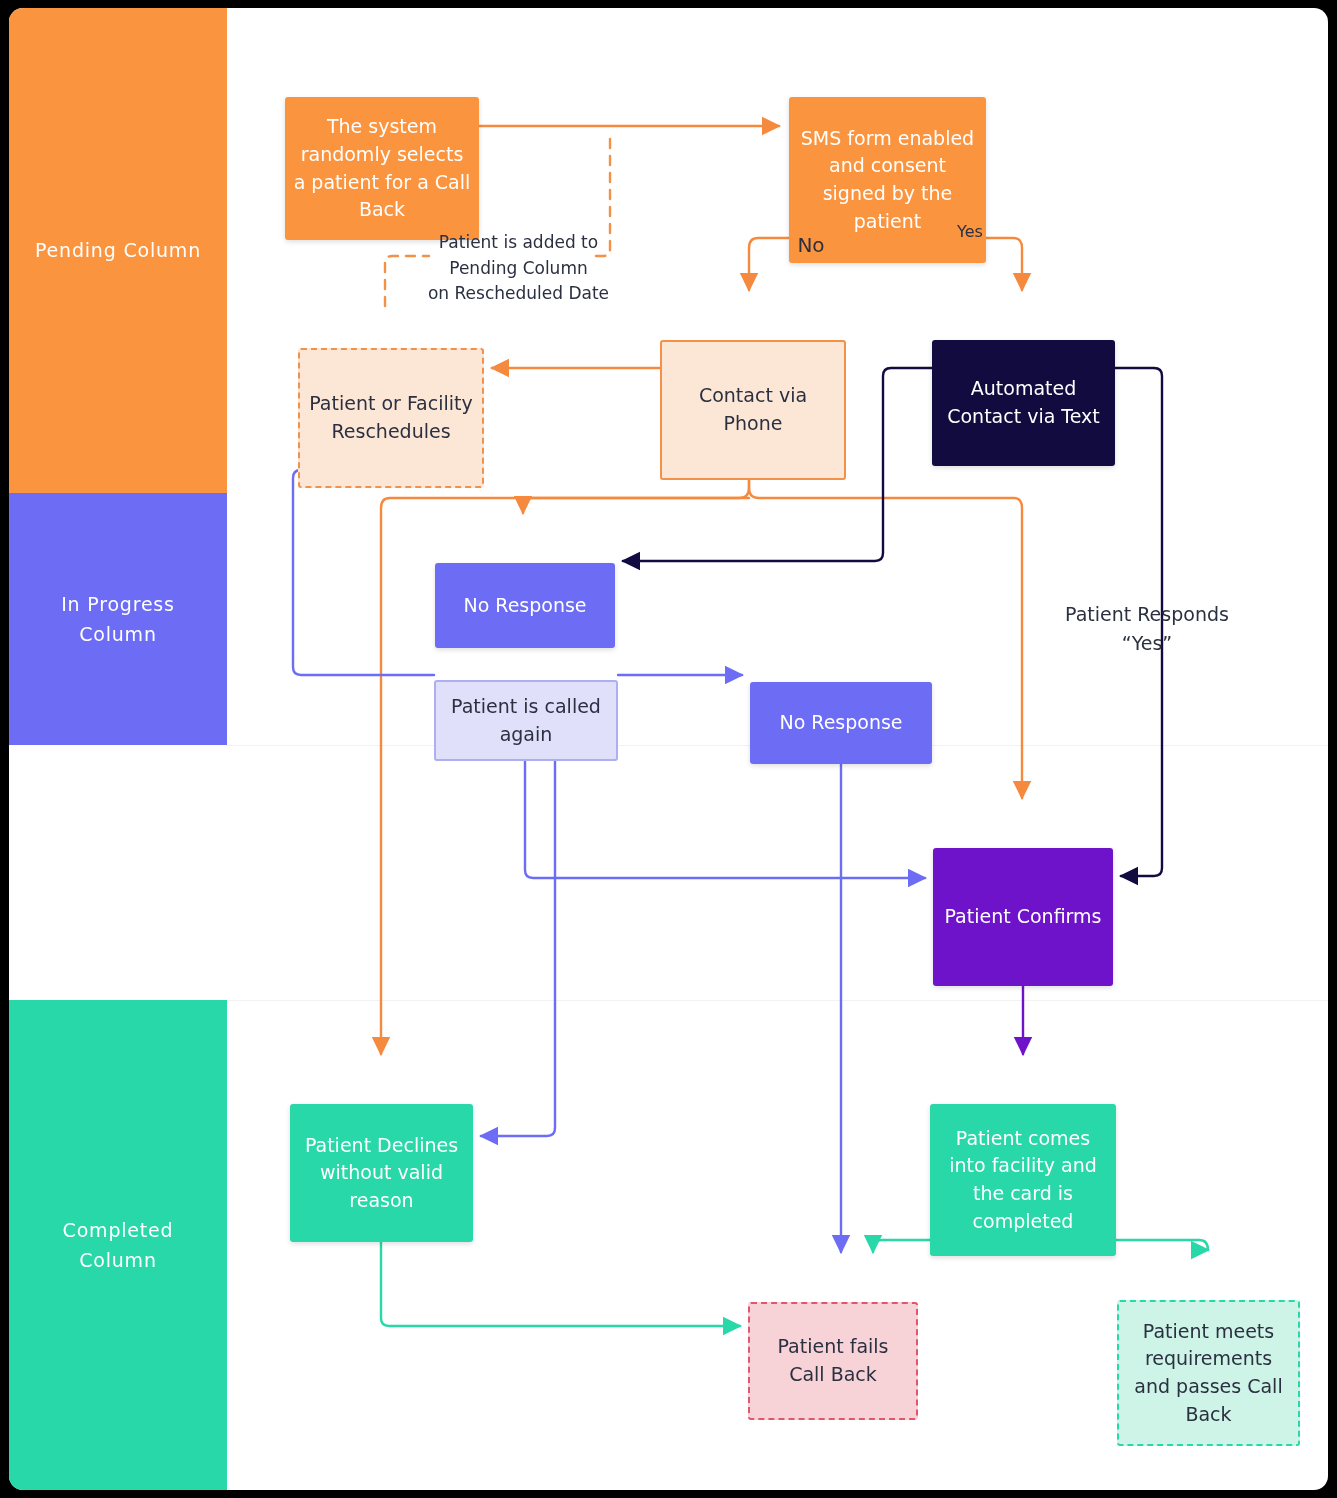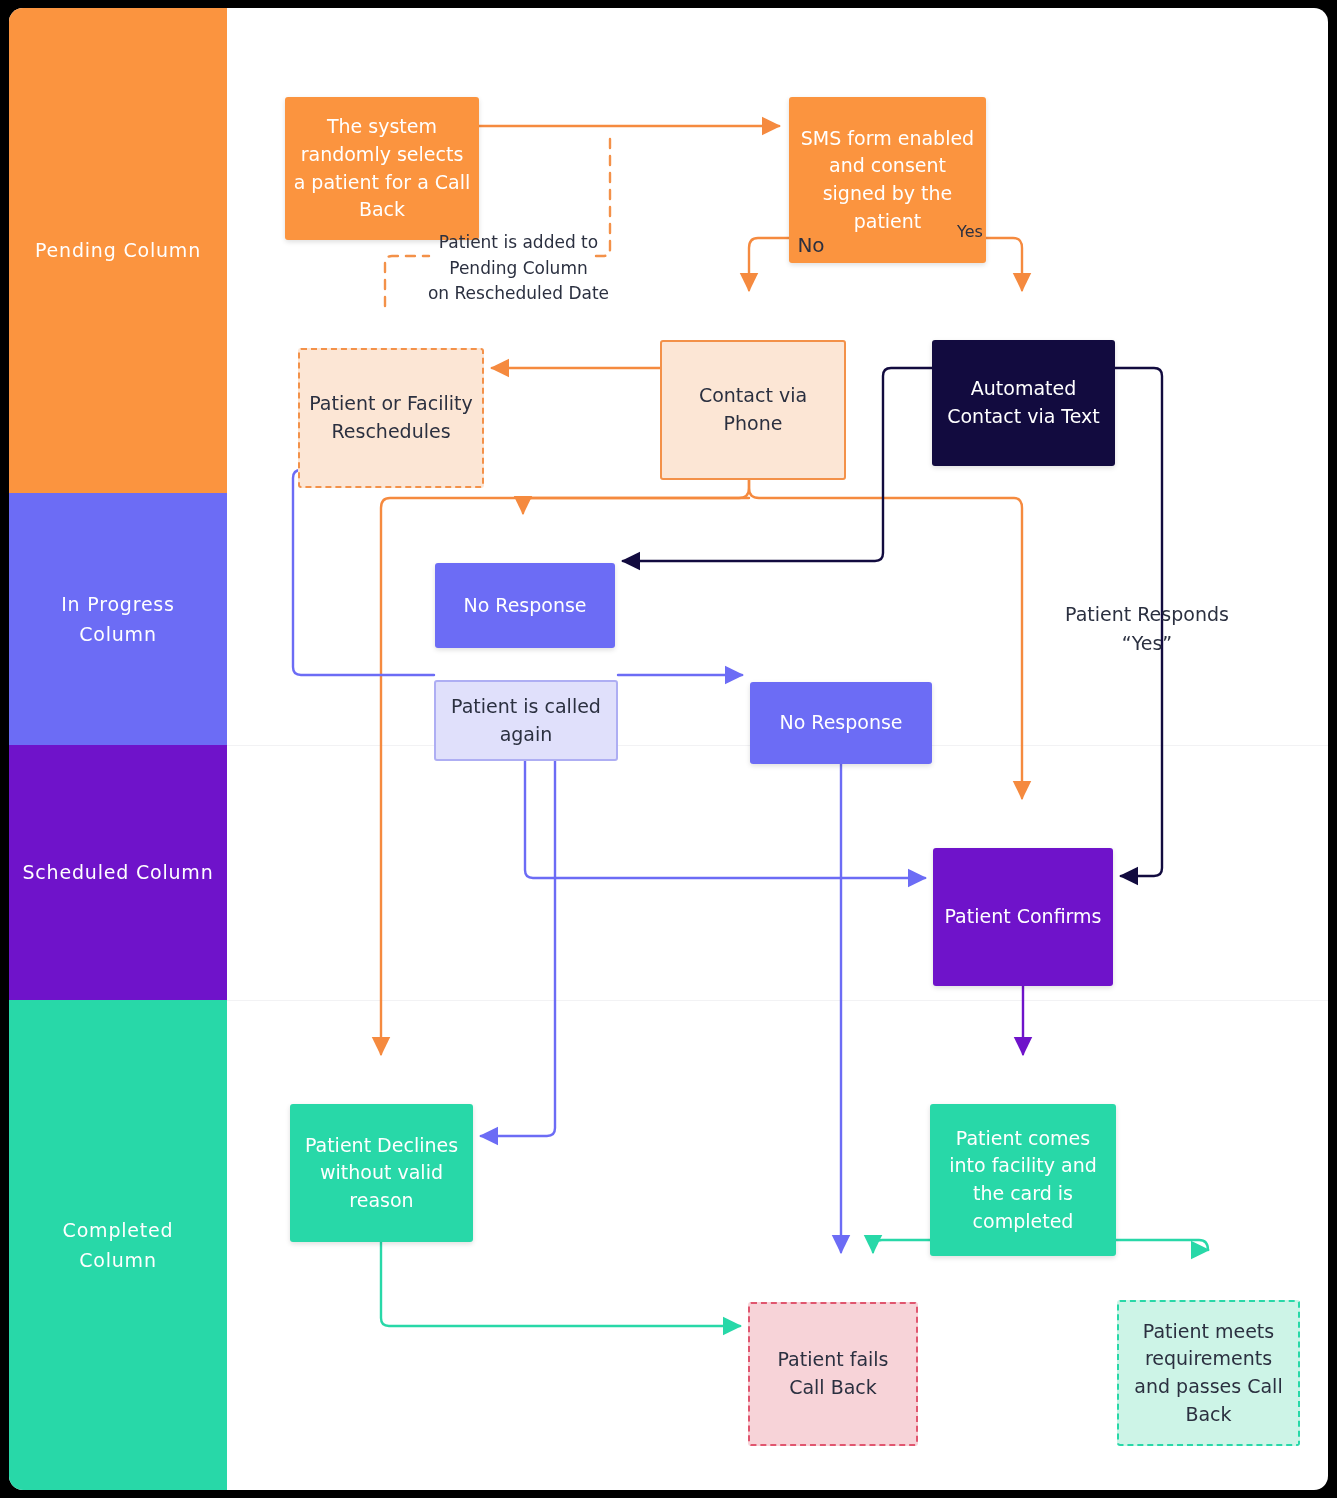--- a/index.html
+++ b/index.html
@@ -89,23 +89,20 @@
 <div id="canvas">
   <div id="board">
 
     <div class="lane" id="lane-0" style="top: 0px; height: 485px; background: rgb(251, 148, 63); color: rgb(255, 255, 255); white-space: pre-line;">
       <span>Pending Column</span>
     </div>
     <div class="lane" id="lane-1" style="top: 485px; height: 252px; background: rgb(108, 108, 245); color: rgb(255, 255, 255); white-space: pre-line;">
       <span>In Progress
 Column</span>
     </div>
-    <div class="lane" id="lane-2" style="top: 737px; height: 255px; background: rgb(111, 19, 202); color: rgb(255, 255, 255); white-space: pre-line;">
-      <span>Scheduled Column</span>
-    </div>
     <div class="lane" id="lane-3" style="top: 992px; height: 490px; background: rgb(40, 216, 168); color: rgb(255, 255, 255); white-space: pre-line;">
       <span>Completed
 Column</span>
     </div>
 
     <div class="lane-sep" style="top:737px"></div>
     <div class="lane-sep" style="top:992px"></div>
 
     <svg class="wires" viewBox="0 0 1319 1482">
       <defs>
@@ -199,21 +196,21 @@
         </div>
         <div class="node shadow" style="left: 924px; top: 798px; width: 180px; height: 138px; background: rgb(111, 19, 202); color: rgb(255, 255, 255); border: none;">
           <span>Patient Confirms</span>
         </div>
         <div class="node shadow" style="left: 281px; top: 1054px; width: 183px; height: 138px; background: rgb(40, 216, 168); color: rgb(255, 255, 255); border: none;">
           <span>Patient Declines without valid reason</span>
         </div>
         <div class="node shadow" style="left: 921px; top: 1054px; width: 186px; height: 152px; background: rgb(40, 216, 168); color: rgb(255, 255, 255); border: none;">
           <span>Patient comes into facility and the card is completed</span>
         </div>
-        <div class="node" style="left: 739px; top: 1252px; width: 170px; height: 144px; background: rgb(247, 211, 216); color: rgb(43, 48, 64); border: 2px dashed rgb(224, 86, 111);">
+        <div class="node" style="left: 739px; top: 1252px; width: 170px; height: 118px; background: rgb(247, 211, 216); color: rgb(43, 48, 64); border: 2px dashed rgb(224, 86, 111);">
           <span>Patient fails Call Back</span>
         </div>
         <div class="node" style="left: 1108px; top: 1250px; width: 183px; height: 146px; background: rgb(205, 244, 231); color: rgb(43, 48, 64); border: 2px dashed rgb(40, 216, 168);">
           <span>Patient meets requirements and passes Call Back</span>
         </div>
       </div>
 
     <div id="label-layer">
         <div class="edge-label" style="left: 412px; top: 222px; width: 195px; font-size: 17px;">Patient is added to
 Pending Column

